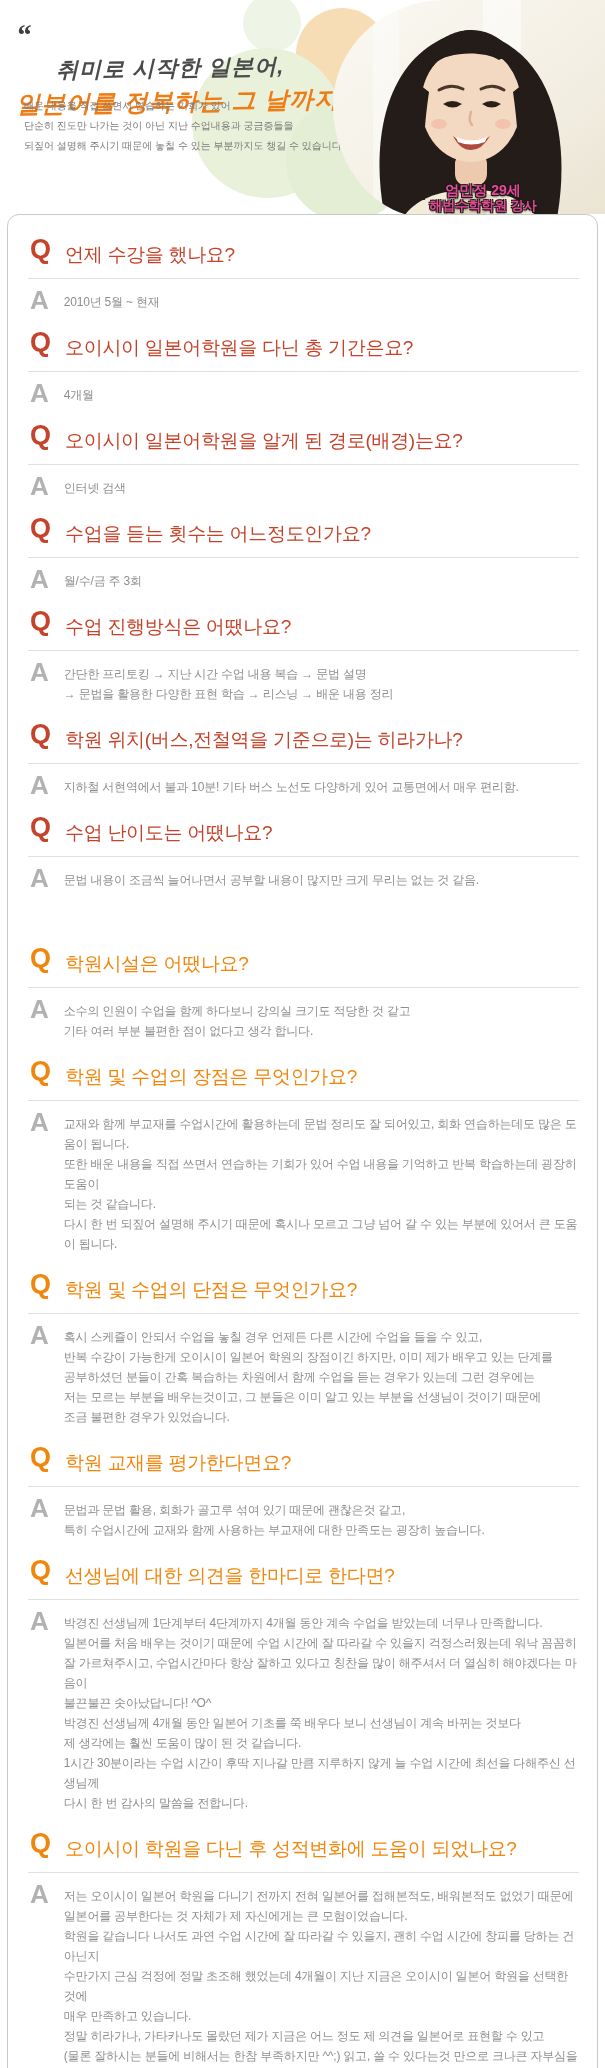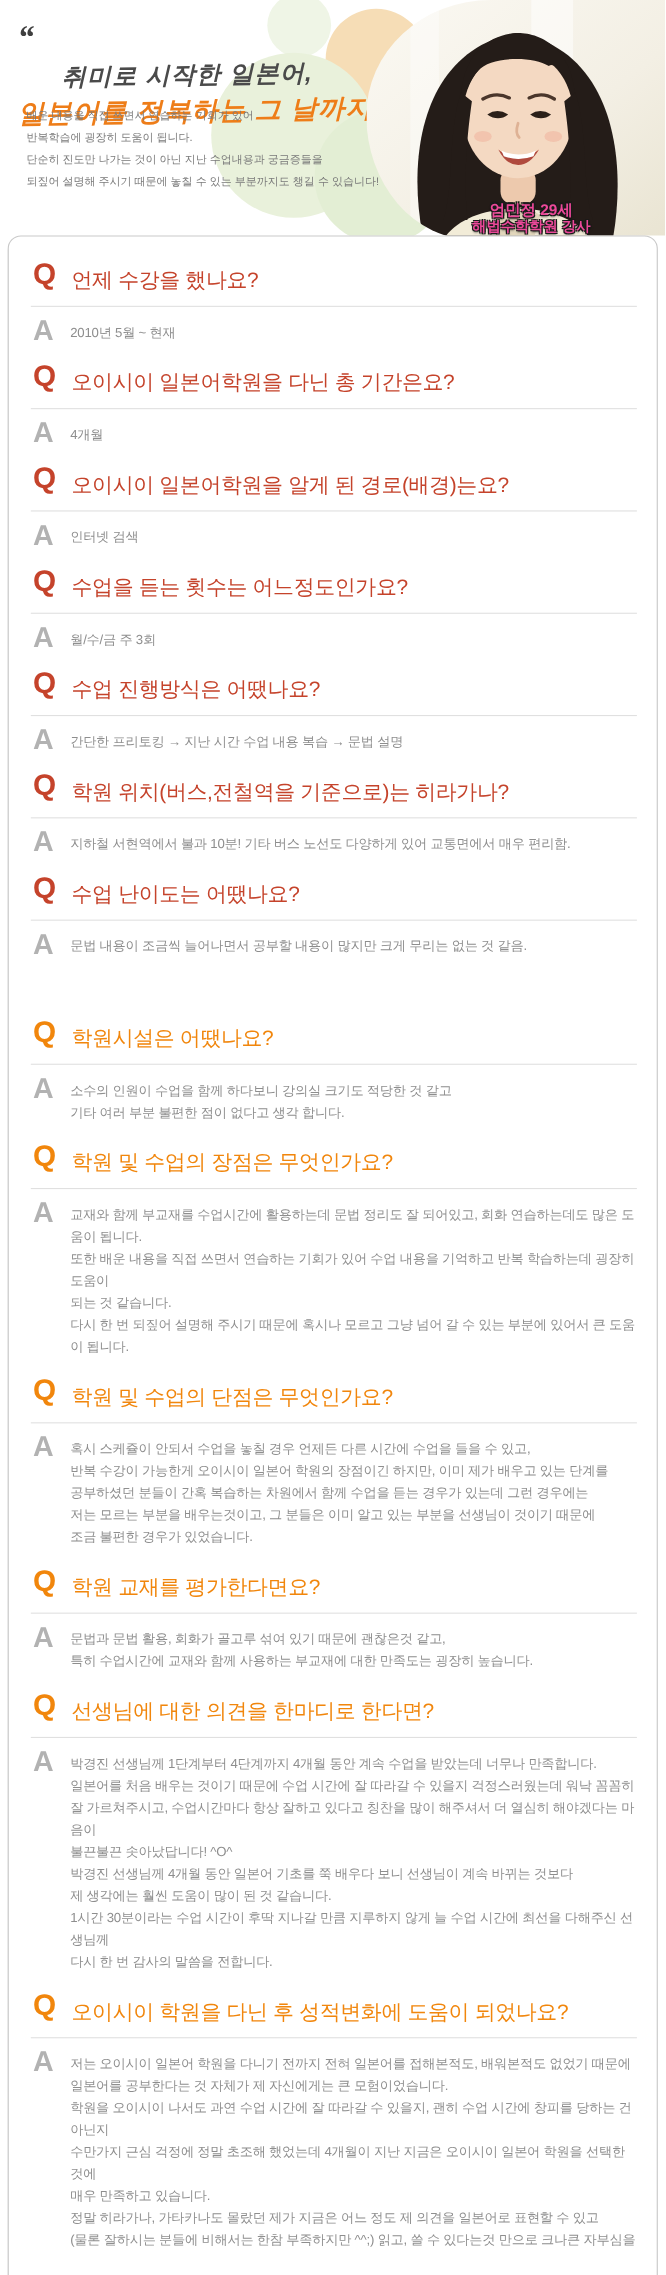--- a/index.html
+++ b/index.html
@@ -56,21 +56,20 @@
 
     <div class="quote">
       <span class="qmark">“</span>
       <span class="quote-line1">취미로 시작한 일본어,</span>
       <span class="quote-line2">일본어를 정복하는 그 날까지 화이팅!</span>
       <span class="qmark">”</span>
     </div>
 
     <div class="desc">
         <div>배운 내용을 직접 쓰면서 연습하는 기회가 있어</div>
-        <div>반복학습에 굉장히 도움이 됩니다.</div>
         <div>단순히 진도만 나가는 것이 아닌 지난 수업내용과 궁금증들을</div>
         <div>되짚어 설명해 주시기 때문에 놓칠 수 있는 부분까지도 챙길 수 있습니다!</div>
       </div>
 
     <div class="photo">
       <svg width="272" height="218" viewBox="0 0 272 218">
         <defs>
           <linearGradient id="bgst" x1="0" y1="0" x2="1" y2="1">
             <stop offset="0" stop-color="#fbf9f3"></stop>
             <stop offset="0.6" stop-color="#f3efe4"></stop>
@@ -174,20 +173,21 @@
 
   <div class="qa-item red">
     <div class="q-row">
       <span class="q-badge">Q</span>
       <span class="q-text">수업 진행방식은 어땠나요?</span>
     </div>
     <div class="a-row">
       <span class="a-badge">A</span>
       <div class="a-text">
               <div>간단한 프리토킹 → 지난 시간 수업 내용 복습 →  문법 설명</div>
+              <div>→ 문법을 활용한 다양한 표현 학습 → 리스닝 → 배운 내용 정리</div>
             </div>
     </div>
   </div>
 
   <div class="qa-item red">
     <div class="q-row">
       <span class="q-badge">Q</span>
       <span class="q-text">학원 위치(버스,전철역을 기준으로)는 히라가나?</span>
     </div>
     <div class="a-row">
@@ -295,21 +295,21 @@
   <div class="qa-item orange">
     <div class="q-row">
       <span class="q-badge">Q</span>
       <span class="q-text">오이시이 학원을 다닌 후 성적변화에 도움이 되었나요?</span>
     </div>
     <div class="a-row">
       <span class="a-badge">A</span>
       <div class="a-text">
               <div>저는 오이시이 일본어 학원을 다니기 전까지 전혀 일본어를 접해본적도, 배워본적도 없었기 때문에</div>
               <div>일본어를 공부한다는 것 자체가 제 자신에게는 큰 모험이었습니다.</div>
-              <div>학원을 오이시이 나서도 과연 수업 시간에 잘 따라갈 수 있을지, 괜히 수업 시간에 창피를 당하는 건 아닌지</div>
+              <div>학원을 같습니다 나서도 과연 수업 시간에 잘 따라갈 수 있을지, 괜히 수업 시간에 창피를 당하는 건 아닌지</div>
               <div>수만가지 근심 걱정에 정말 초조해 했었는데 4개월이 지난 지금은 오이시이 일본어 학원을 선택한것에</div>
               <div>매우 만족하고 있습니다.</div>
               <div>정말 히라가나, 가타카나도 몰랐던 제가 지금은 어느 정도 제 의견을 일본어로 표현할 수 있고</div>
               <div>(물론 잘하시는 분들에 비해서는 한참 부족하지만 ^^;) 읽고, 쓸 수 있다는것 만으로 크나큰 자부심을</div>
             </div>
     </div>
   </div>
 
 </div>
   </div>

